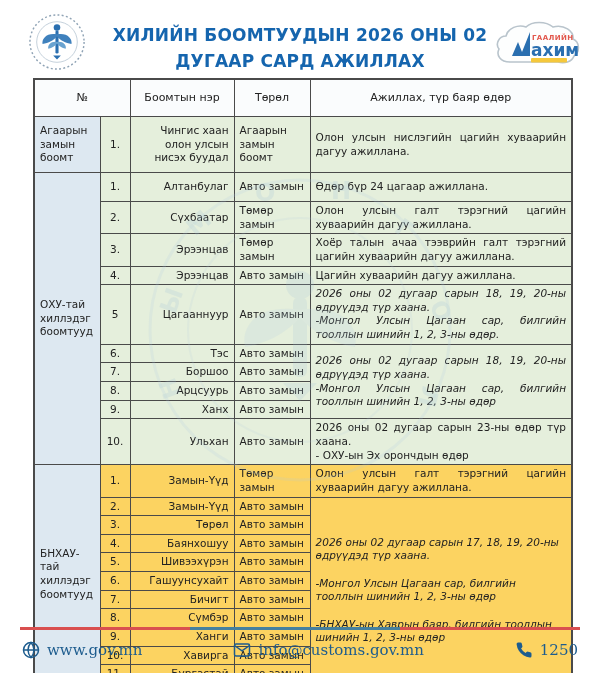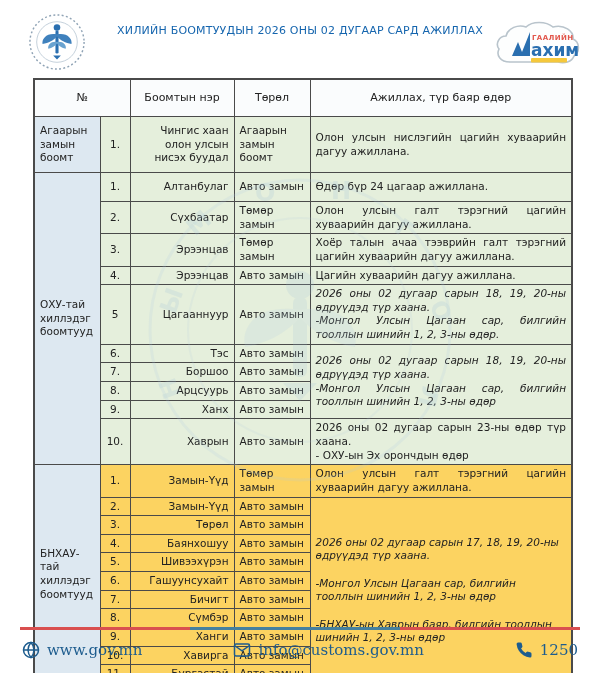--- a/index.html
+++ b/index.html
@@ -5,21 +5,21 @@
   html,body{margin:0;padding:0;}
   body{
     width:600px;height:673px;background:#ffffff;position:relative;overflow:hidden;
     font-family:"DejaVu Sans","Liberation Sans",sans-serif;color:#222;
   }
   
   .page-header{position:absolute;top:0;left:0;width:600px;height:78px;}
   .emblem{position:absolute;left:28px;top:13px;width:58px;height:58px;}
   .title{
     position:absolute;left:105px;width:390px;top:23px;text-align:center;
-    color:#1565ae;font-weight:normal;font-size:11px;line-height:1.5;letter-spacing:.2px;
+    color:#1565ae;font-weight:bold;font-size:17px;line-height:1.5;letter-spacing:.2px;
   }
   .cloud-logo{position:absolute;right:18px;top:18px;width:92px;height:56px;}
   .cloud-txt-top{fill:#e2574c;font-size:7px;font-weight:bold;letter-spacing:.4px;}
   .cloud-txt-main{fill:#2a6fb0;font-size:17px;font-weight:bold;}
   
   table.schedule{
     position:absolute;left:33px;top:78px;width:538px;
     border-collapse:collapse;table-layout:fixed;
     border:2px solid #4a4a4a;
   }
@@ -154,21 +154,21 @@
       <td class="c-name green">Арцсуурь</td>
       <td class="c-type green">Авто замын</td>
     </tr>
     <tr class="rh16">
       <td class="c-no green">9.</td>
       <td class="c-name green">Ханх</td>
       <td class="c-type green">Авто замын</td>
     </tr>
     <tr class="rh44">
       <td class="c-no green">10.</td>
-      <td class="c-name green">Хаврын</td>
+      <td class="c-name green">Ульхан</td>
       <td class="c-type green">Авто замын</td>
       <td class="c-days green">2026 оны 02 дугаар сарын 23-ны өдөр түр хаана.
 - ОХУ-ын Эх орончдын өдөр</td>
     </tr>
 
     <tr class="rh29">
       <td class="c-group" rowspan="11">БНХАУ-тай хиллэдэг боомтууд</td>
       <td class="c-no yellow">1.</td>
       <td class="c-name yellow">Замын-Үүд</td>
       <td class="c-type yellow">Төмөр замын</td>

